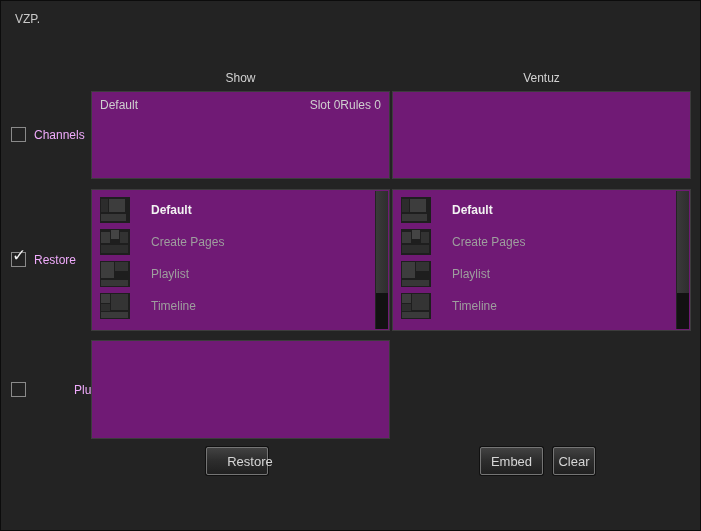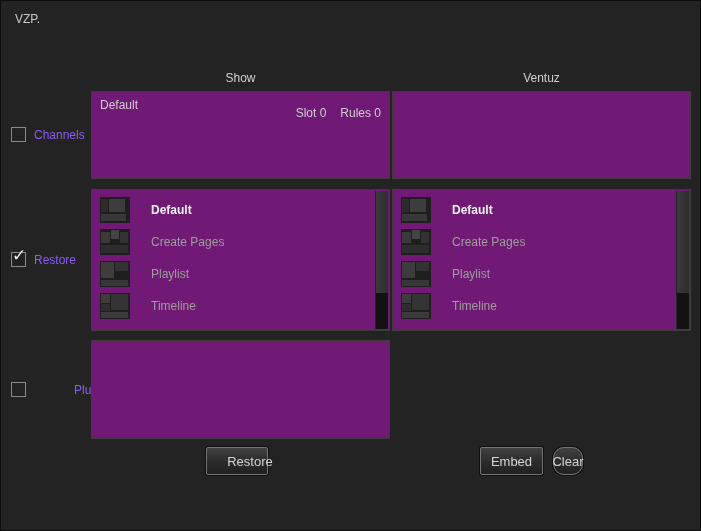--- a/index.html
+++ b/index.html
@@ -26,42 +26,42 @@
     box-sizing:border-box;
   }
   .p-ch-show{left:90px;top:90px;height:88px;}
   .p-ch-proj{left:391px;top:90px;height:88px;}
   .p-lo-show{left:90px;top:188px;height:142px;}
   .p-lo-proj{left:391px;top:188px;height:142px;}
   .p-pl-show{left:90px;top:339px;height:99px;}
   .p-pl-proj{left:391px;top:339px;height:99px;}
 
   .ch-row{display:flex;justify-content:space-between;padding:6px 8px;color:#cfcfcf;}
-  .ch-right{display:flex;gap:14px;margin-top:8px;}
+  .ch-right{display:flex;}
 
   .plain-item{padding:6px 8px;color:#bdbdbd;}
 
   
   .cb-row{position:absolute;left:10px;display:flex;align-items:center;gap:8px;cursor:default;}
   .cb-row.channels{top:126px;}
   .cb-row.layouts{top:251px;}
   .cb-row.plugins{top:381px;gap:48px;}
   .cb-box{
     position:relative;flex:none;
     width:15px;height:15px;
     background:#222222;
     border:1px solid #8a8a8a;
     box-sizing:border-box;
   }
   .cb-check{
     position:absolute;left:0px;top:-6px;
     font-size:17px;color:#f2f2f2;line-height:17px;
     text-shadow:0 0 1px #000;
   }
-  .cb-label{color:#8b5cf6;}
+  .cb-label{color:#f0abfc;}
 
   
   .l-list{position:absolute;left:1px;top:4px;right:14px;}
   .l-item{display:flex;align-items:center;height:32px;padding-left:7px;}
   .l-label{margin-left:21px;color:#9e9e9e;}
   .l-label.bold{color:#f2f2f2;font-weight:bold;}
 
   .thumb{position:relative;width:30px;height:26px;background:#1e1e1e;flex:none;}
   .thumb i{position:absolute;background:#3a3a3a;}
   .v1 i:nth-child(1){left:1px;top:2px;width:7px;height:13px;background:#2c2c2c;}
@@ -97,21 +97,21 @@
     background:linear-gradient(#424242,#2e2e2e 45%,#202020);
     border:1px solid #757575;
     border-radius:2px;
     box-shadow:0 0 0 1px #101010;
     box-sizing:border-box;
     color:#d6d6d6;font-size:13px;
     cursor:default;
   }
   .btn-restore{left:205px;top:446px;width:62px;height:28px;padding-left:26px;}
   .btn-embed{left:479px;top:446px;width:63px;height:28px;}
-  .btn-clear{left:552px;top:446px;width:30px;height:28px;border-radius:11px;}
+  .btn-clear{left:552px;top:446px;width:42px;height:28px;}
   .btn-ok{
     left:611px;top:489px;width:81px;height:29px;
     background:linear-gradient(#45392e,#2c231c 45%,#181210);
     border:1px solid #8c8c8c;
     color:#f5f5f5;font-weight:bold;
   }
 </style>
 </head>
 <body>
 

